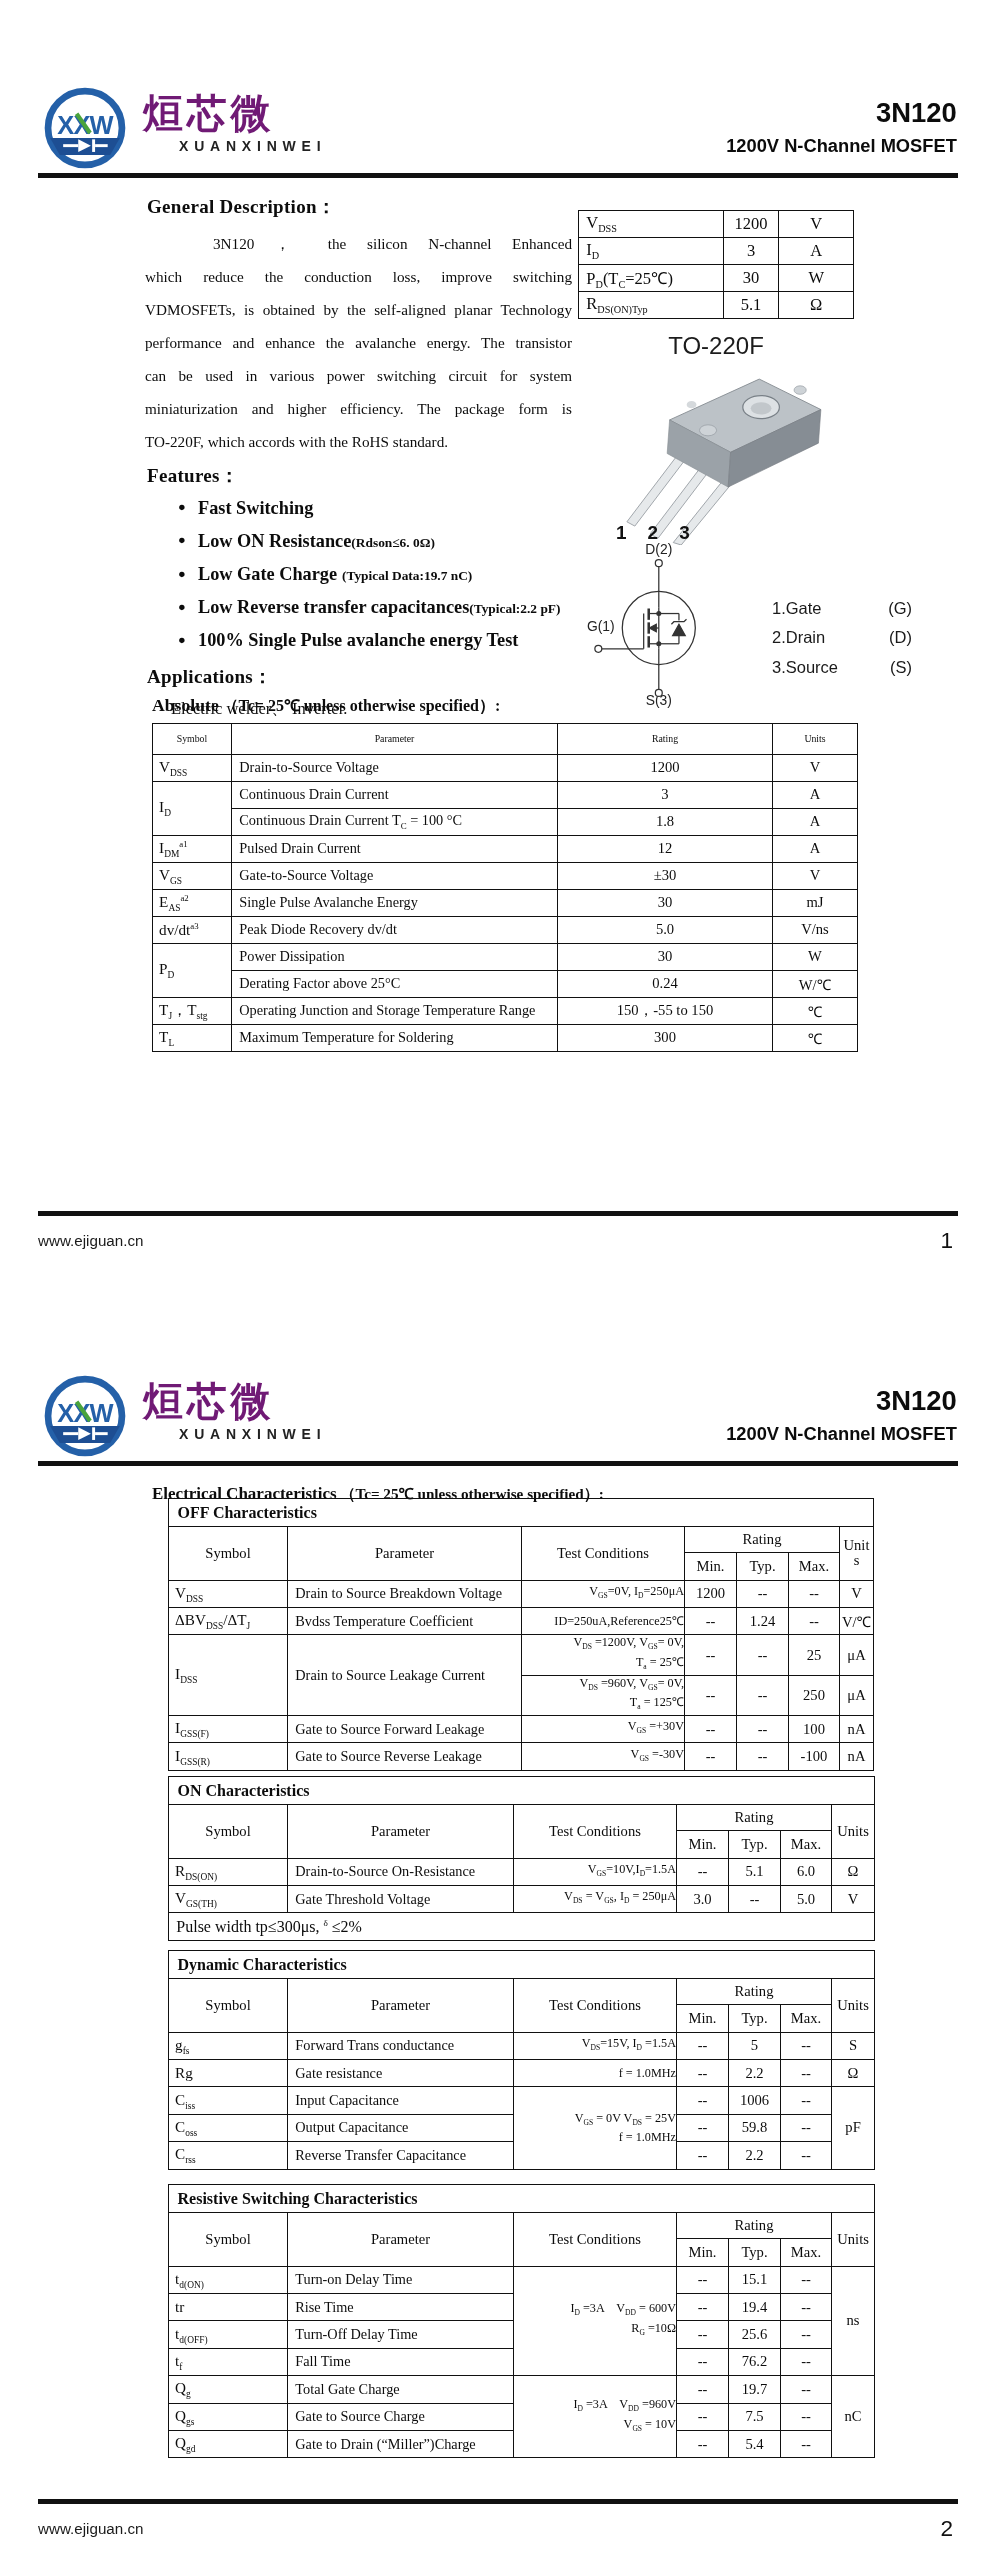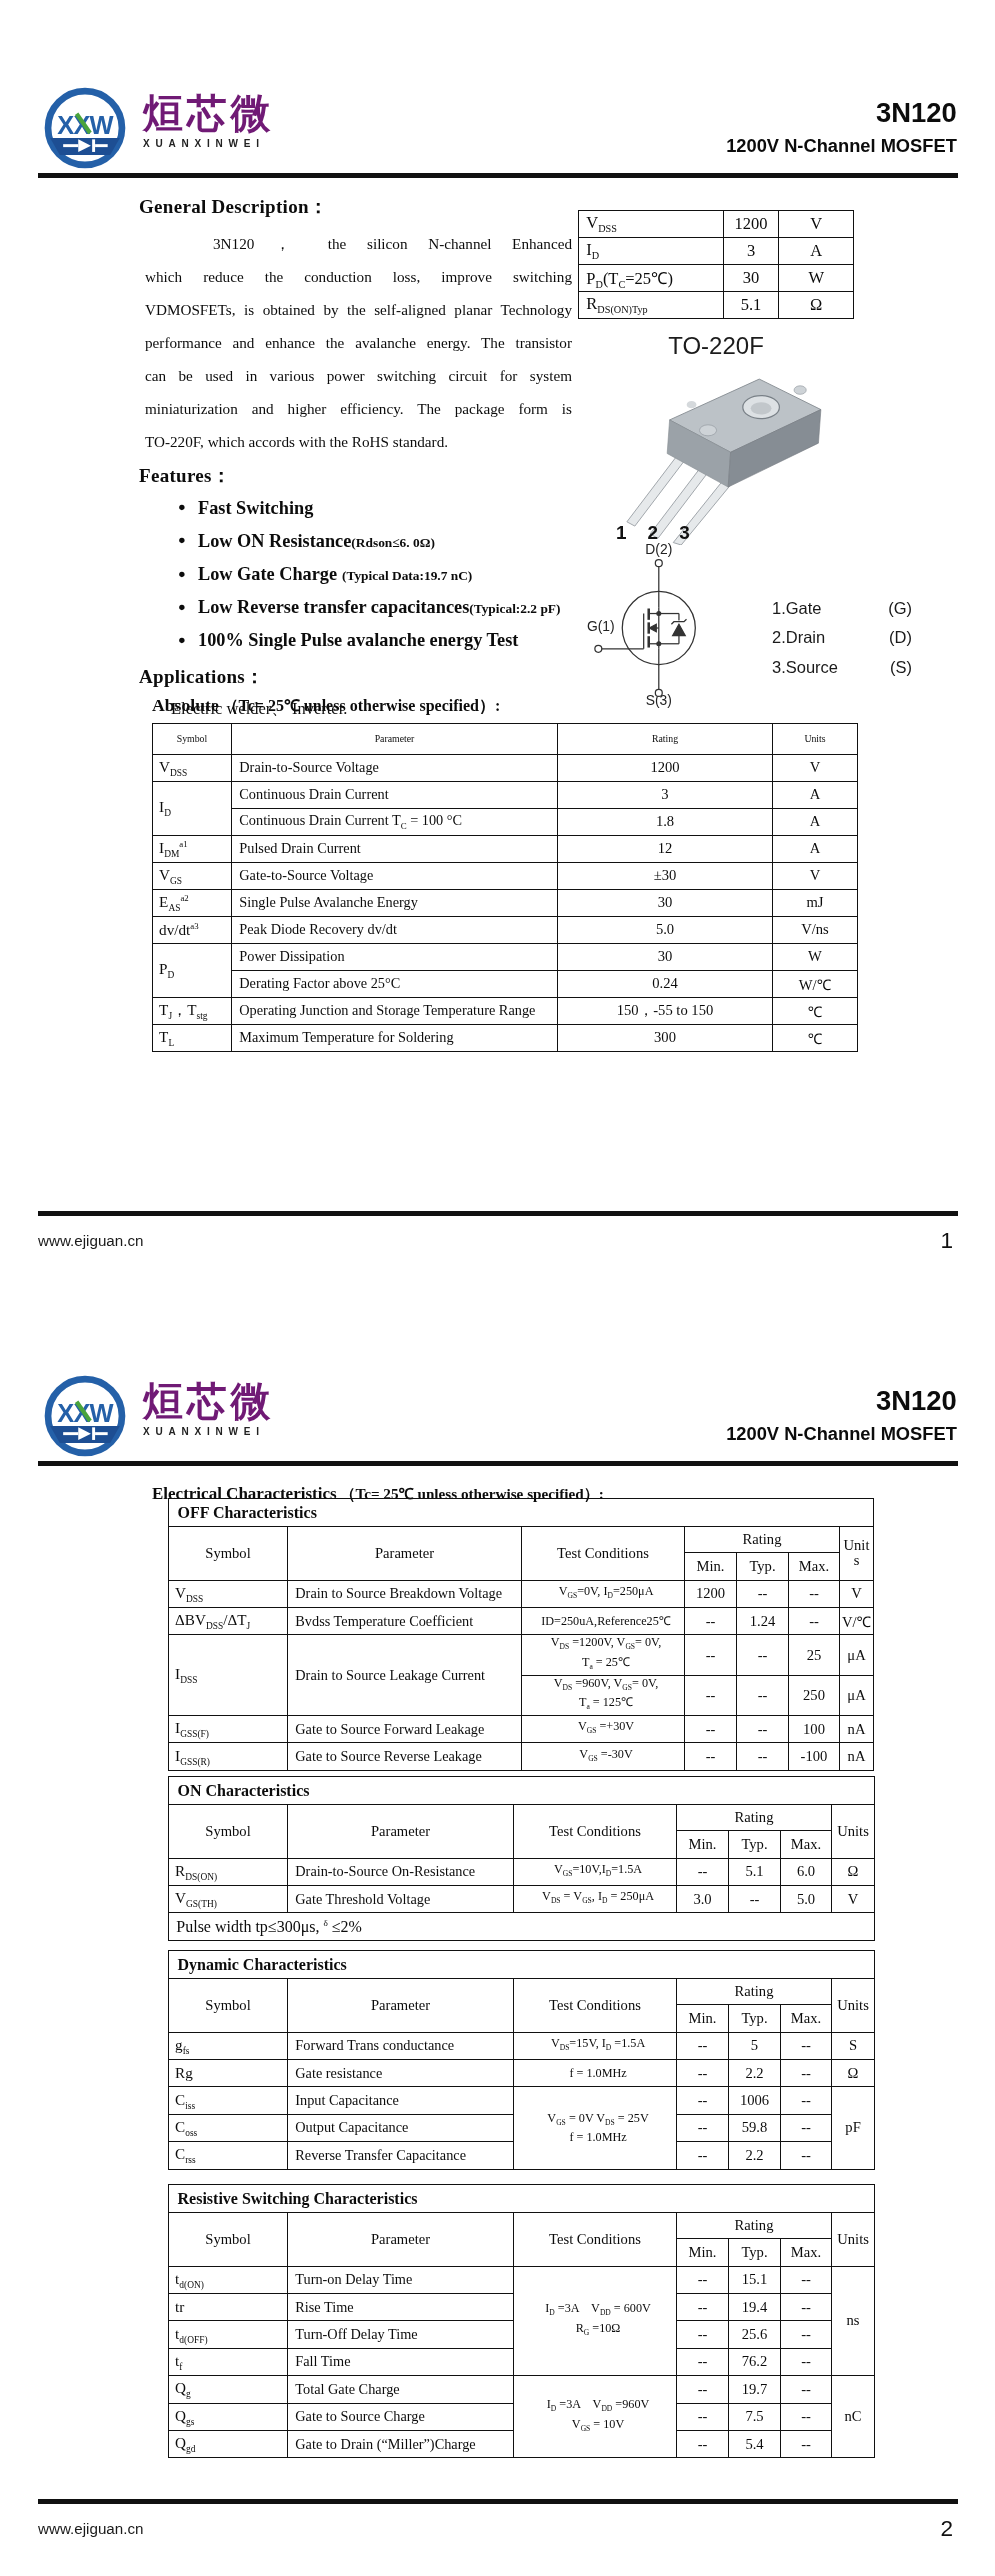--- a/index.html
+++ b/index.html
@@ -12,37 +12,37 @@
   #p1 { top:0; } #p2 { top:1288px; }
 
   
   .hdr { position:absolute; left:38px; right:37px; top:84px; height:94px;
          border-bottom:5.5px solid #111; }
   .logo { position:absolute; left:4.9px; top:2.4px; width:84px; height:84px; }
   .brand { position:absolute; left:105px; top:7.3px; }
   .brand-cn { font-family:"Liberation Sans", sans-serif; font-weight:bold;
               font-size:40px; line-height:44px; letter-spacing:3.7px; color:#701a75; }
   .brand-en { font-family:"Liberation Sans", sans-serif; font-weight:bold;
-              font-size:10px; letter-spacing:5.8px; color:#222; margin-top:2.4px; }
+              font-size:14px; letter-spacing:5.8px; color:#222; margin-top:2.4px;margin-left:36px; }
   .part { position:absolute; right:1.2px; top:13.4px; text-align:right;
           font-family:"Liberation Sans", sans-serif; }
   .part-num { font-size:27.4px; font-weight:bold; }
   .part-sub { font-size:18.3px; font-weight:bold; margin-top:6.1px; }
 
   
   .ftr { position:absolute; left:38px; right:37px; top:1211px;
          border-top:5.5px solid #111; height:49px; }
   .ftr-site { position:absolute; left:0; right:0; top:16px; text-align:left;
               font-family:"Liberation Sans", sans-serif; font-size:15.2px; color:#1a1a1a; }
   .ftr-page { position:absolute; right:4.9px; top:12.2px;
               font-family:"Liberation Sans", sans-serif; font-size:22.6px; color:#111; }
 
   
   .leftcol { position:absolute; left:139px; top:194px; width:428px; }
-  .sec-title { font-size:19px; font-weight:bold; letter-spacing:0.3px; }
+  .sec-title { font-size:19px; font-weight:bold; letter-spacing:0.3px;margin-left:8px; }
   .gd { margin-top:7.3px; }
   .gd-line { font-size:15.2px; height:33px; line-height:33px; width:427px;
              white-space:nowrap; overflow:visible;margin-left:6px; }
   .jl { text-align:justify; text-align-last:justify; white-space:normal; }
   .indent { padding-left:68px; }
   .feat-title { margin-top:4.9px; }
   .features { list-style:none; margin:8.5px 0 0 0; padding-left:39px; }
   .feat-item { margin-bottom:12.2px; font-weight:bold; white-space:nowrap; }
   .bullet { font-size:12.8px; margin-right:9.8px; vertical-align:2.4px; }
   .feat-main { font-size:18.3px; }
@@ -71,21 +71,21 @@
   .abs-title { margin-bottom:6.1px; }
   .abs-b { font-weight:bold; font-size:17.7px; }
   .abs-n { font-size:16px; }
   .dtable { border-collapse:collapse; border:1.8px solid #111; table-layout:fixed; }
   .dtable th, .dtable td { border:1.2px solid #111; font-weight:normal; overflow:hidden; }
   .abs-table tr { height:27px; }
   .abs-table tr.h { height:30.5px; }
   .sym { padding-left:6.1px; text-align:left; font-size:15.2px; }
   .pl  { padding-left:7.3px; text-align:left; font-size:14.3px; }
   .c   { text-align:center; font-size:14.6px; }
-  .tc  { padding-left:6.1px; text-align:center; font-size:12.2px; line-height:15.2px; }
+  .tc  { padding-left:6.1px; text-align:right; font-size:12.2px; line-height:15.2px; }
   sub { font-size:0.62em; }
   sup { font-size:0.58em; vertical-align:0.65em; }
 
   
   .ec-title { position:absolute; left:152px; top:195px; }
   .ec-b { font-weight:bold; font-size:17px; }
   .ec-n { font-size:15.2px; }
   .ec { position:absolute; left:168px; width:705px; }
   .ec tr { height:27.4px; }
   .ec tr.ttl { height:28px; }

